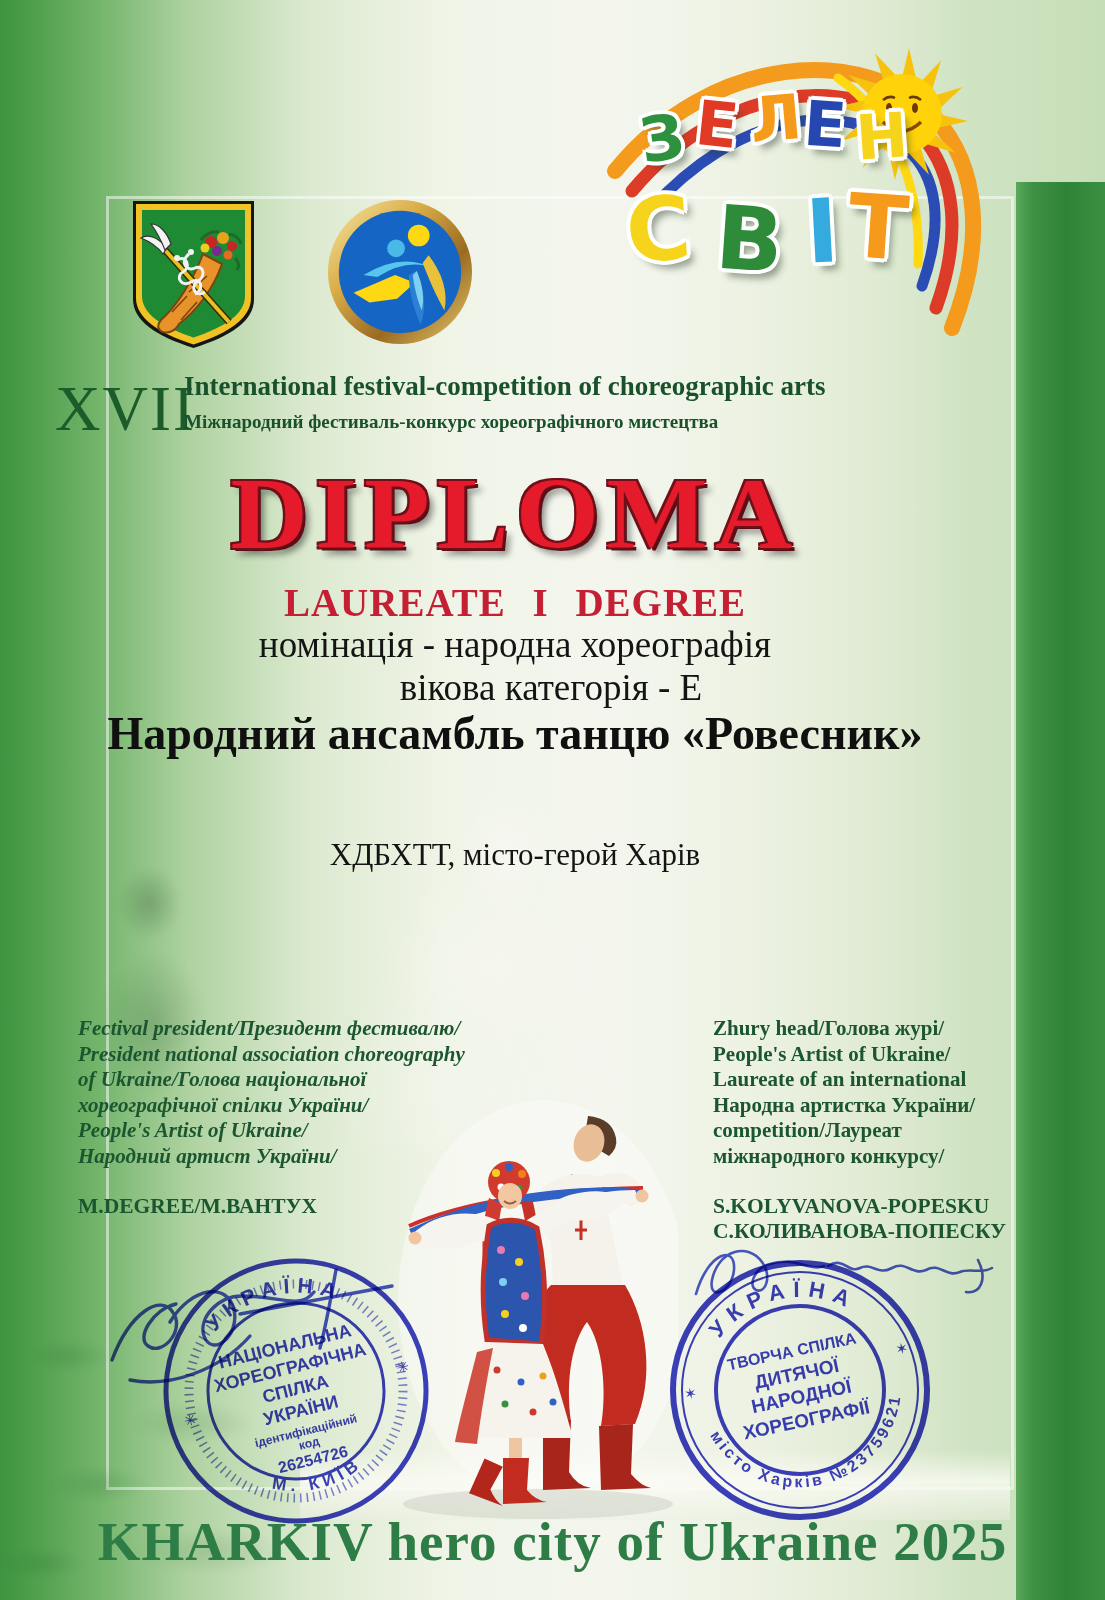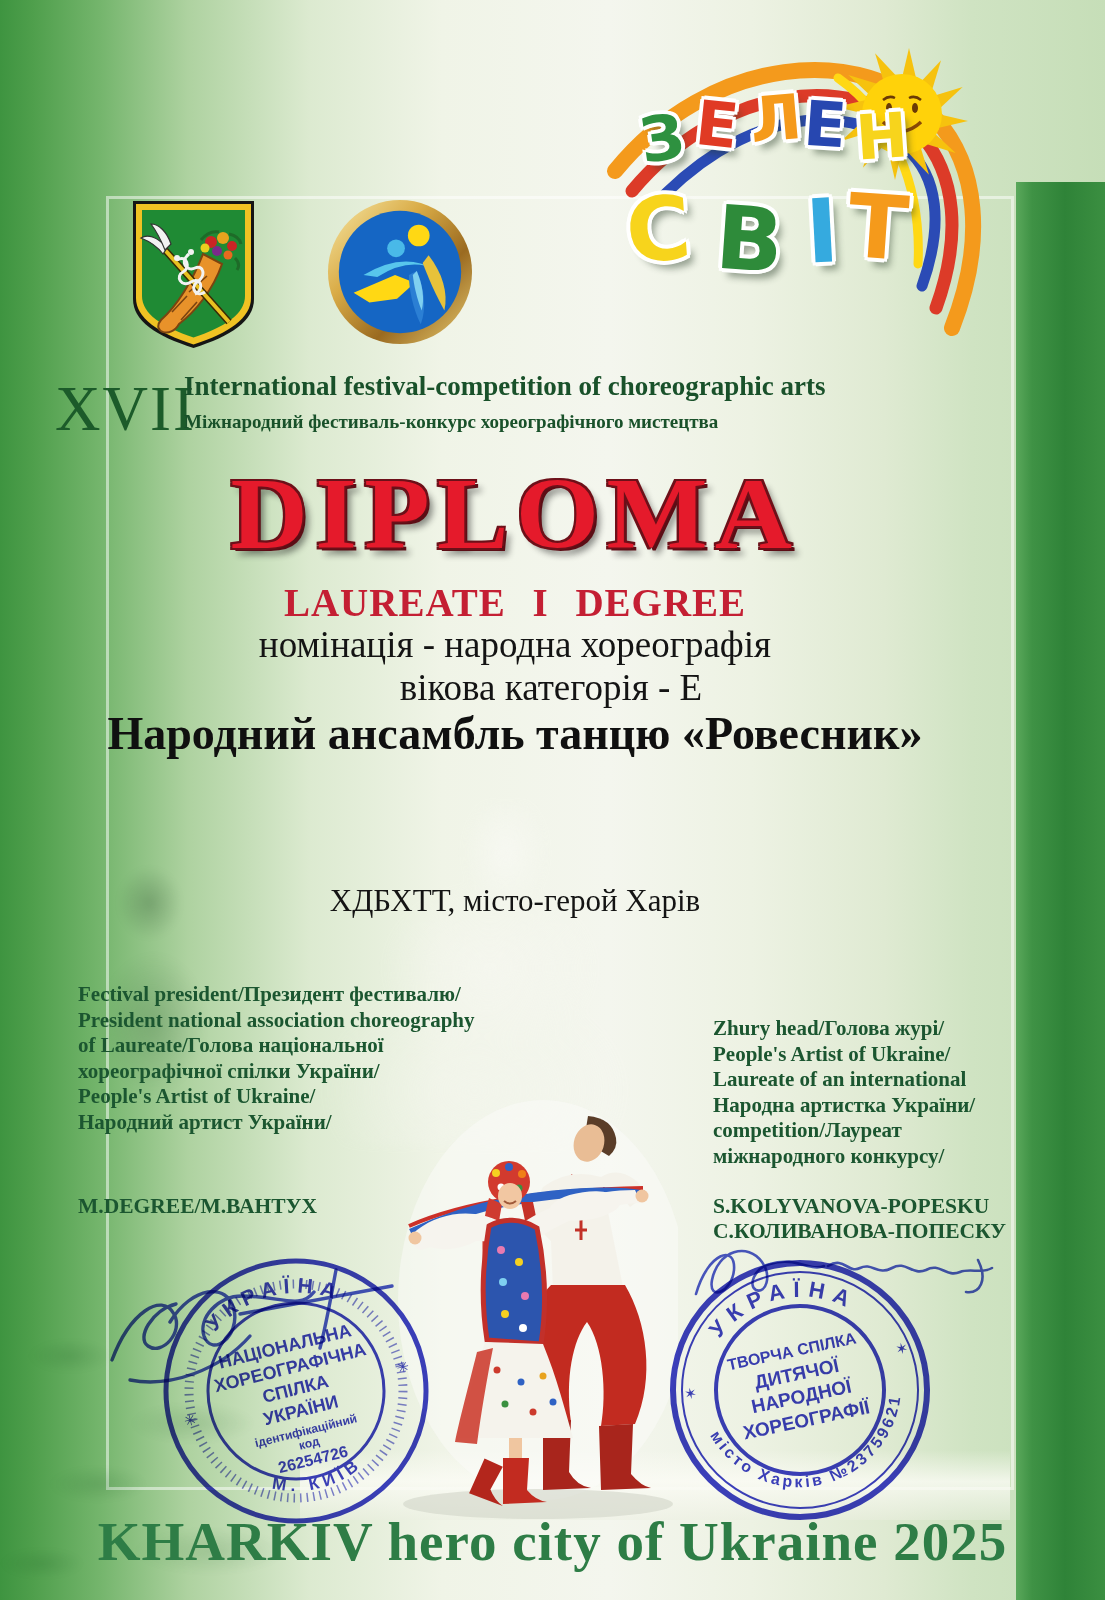--- a/index.html
+++ b/index.html
@@ -41,24 +41,24 @@
   
   .center-col{left:0;width:1030px;text-align:center;}
   .diploma{top:458px;font-size:102px;line-height:112px;font-weight:bold;color:#e51a2b;
     letter-spacing:7px;transform:scaleX(1.05);transform-origin:50% 50%;
     text-shadow:-2px -2px 0 #6d1019,2px -2px 0 #6d1019,-2px 2px 0 #6d1019,3px 3px 0 #5c0d15,6px 7px 6px rgba(20,20,20,.45);}
   .award{top:580px;font-size:39px;font-weight:bold;color:#c41f33;letter-spacing:1px;word-spacing:16px;}
   .nomination{top:623px;font-size:37px;color:#141414;}
   .agecat{top:666px;font-size:37px;color:#141414;padding-left:36px;}
   .ensemble{top:707px;font-size:46px;font-weight:bold;color:#101010;}
   .leader{top:783px;font-size:42px;font-weight:bold;color:#101010;}
-  .institution{top:837px;font-size:31px;color:#141414;margin-top:46px;}
+  .institution{top:837px;font-size:31px;color:#141414;}
   
   .sig-block{color:#1b5630;font-weight:bold;font-size:21px;line-height:25.5px;}
-  .sig-left{left:78px;top:982px;width:480px;}
+  .sig-left{left:78px;top:1016px;width:480px;font-style:italic;}
   .sig-right{left:713px;top:1016px;width:300px;}
   .sig-name-left{left:78px;top:1194px;font-size:21.5px;font-weight:bold;color:#1b5630;}
   .sig-name-right{left:713px;top:1194px;font-size:21.5px;font-weight:bold;color:#1b5630;line-height:25px;}
   
   .footer{left:0;top:1510px;width:1105px;text-align:center;font-size:55px;font-weight:bold;color:#2e7d46;letter-spacing:1px;}
   
   .coat{left:127px;top:196px;width:133px;height:157px;}
   .union-logo{left:326px;top:198px;width:148px;height:148px;}
   .zsv{left:600px;top:26px;width:455px;height:330px;}
   .zsv svg.arcs{position:absolute;left:0;top:0;}
@@ -190,21 +190,21 @@
   <div class="abs center-col diploma">DIPLOMA</div>
   <div class="abs center-col award">LAUREATE I DEGREE</div>
   <div class="abs center-col nomination">номінація - народна хореографія</div>
   <div class="abs center-col agecat">вікова категорія - Е</div>
   <div class="abs center-col ensemble">Народний ансамбль танцю «Ровесник»</div>
   <div class="abs center-col institution">ХДБХТТ, місто-герой Харів</div>
 
   <div class="abs sig-block sig-left">
     <div>Fectival president/Президент фестивалю/</div>
     <div>President national association choreography</div>
-    <div>of Laureate/Голова національної</div>
+    <div>of Ukraine/Голова національної</div>
     <div>хореографічної спілки України/</div>
     <div>People's Artist of Ukraine/</div>
     <div>Народний артист України/</div>
   </div>
   <div class="abs sig-name-left">M.DEGREE/М.ВАНТУХ</div>
 
   <div class="abs sig-block sig-right">
     <div>Zhury head/Голова журі/</div>
     <div>People's Artist of Ukraine/</div>
     <div>Laureate of an international</div>

